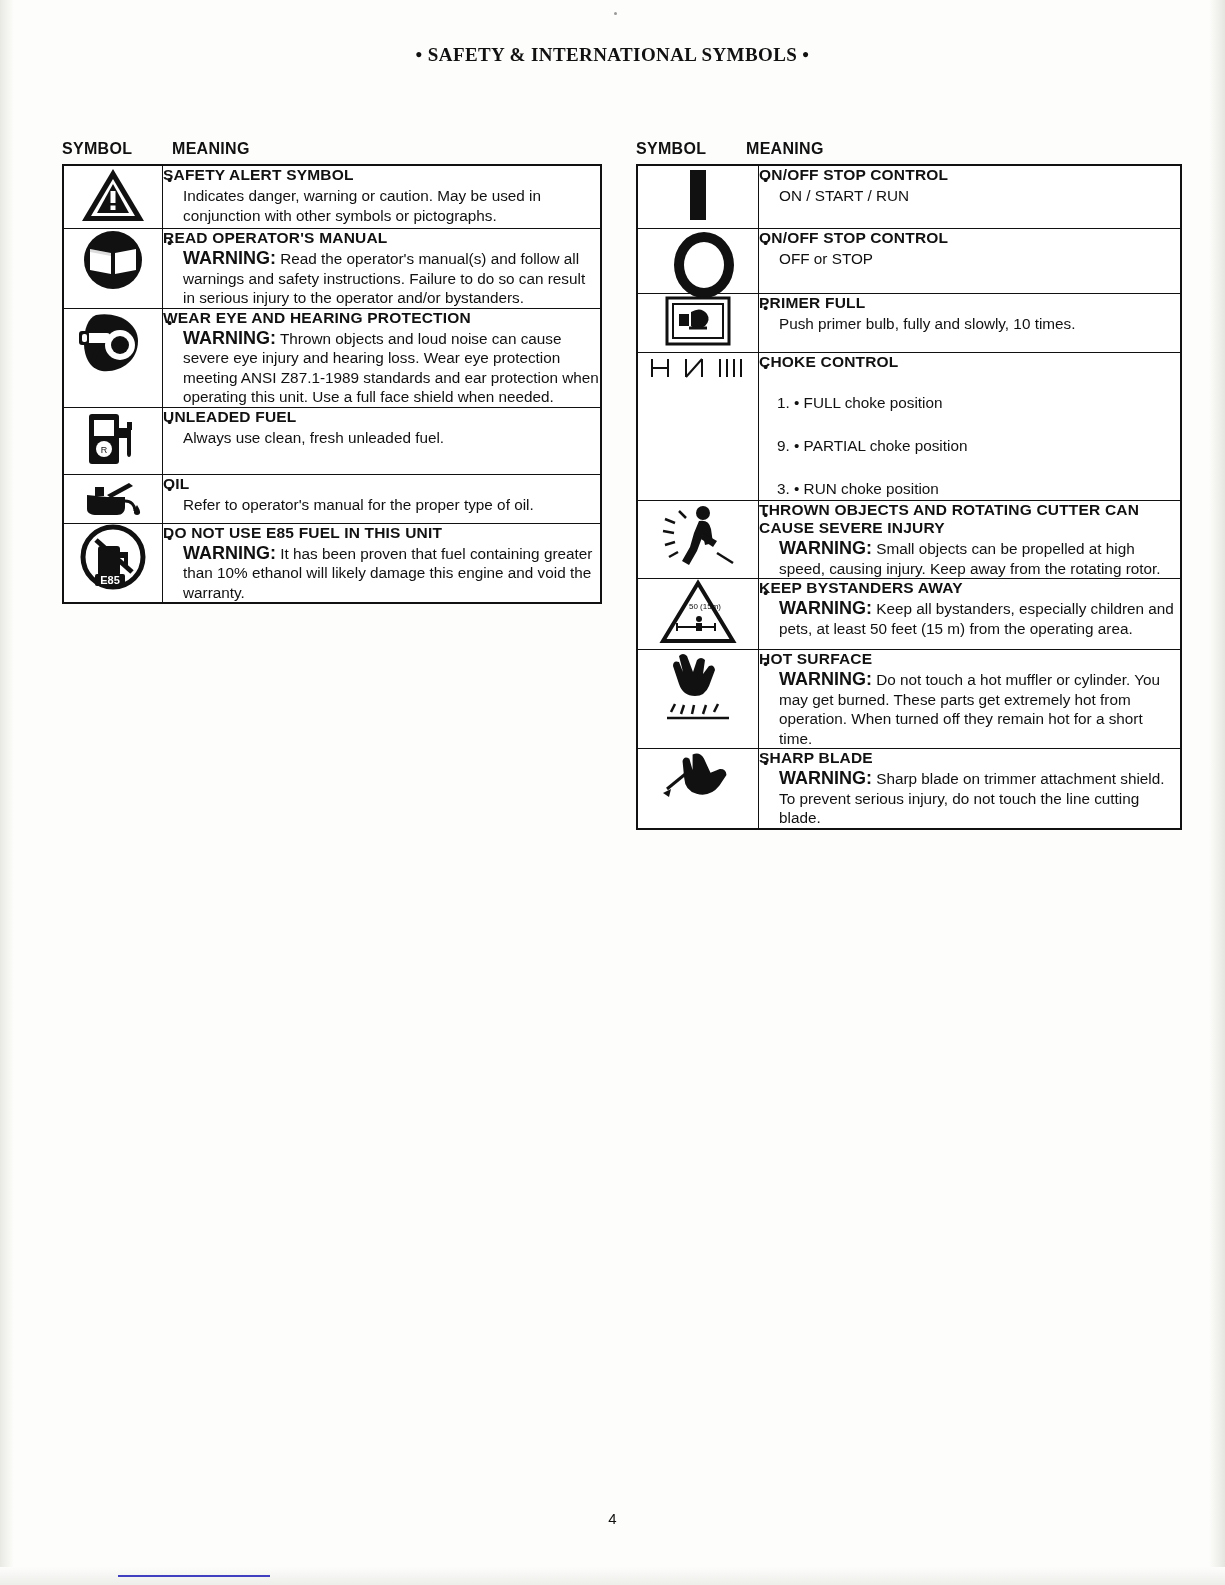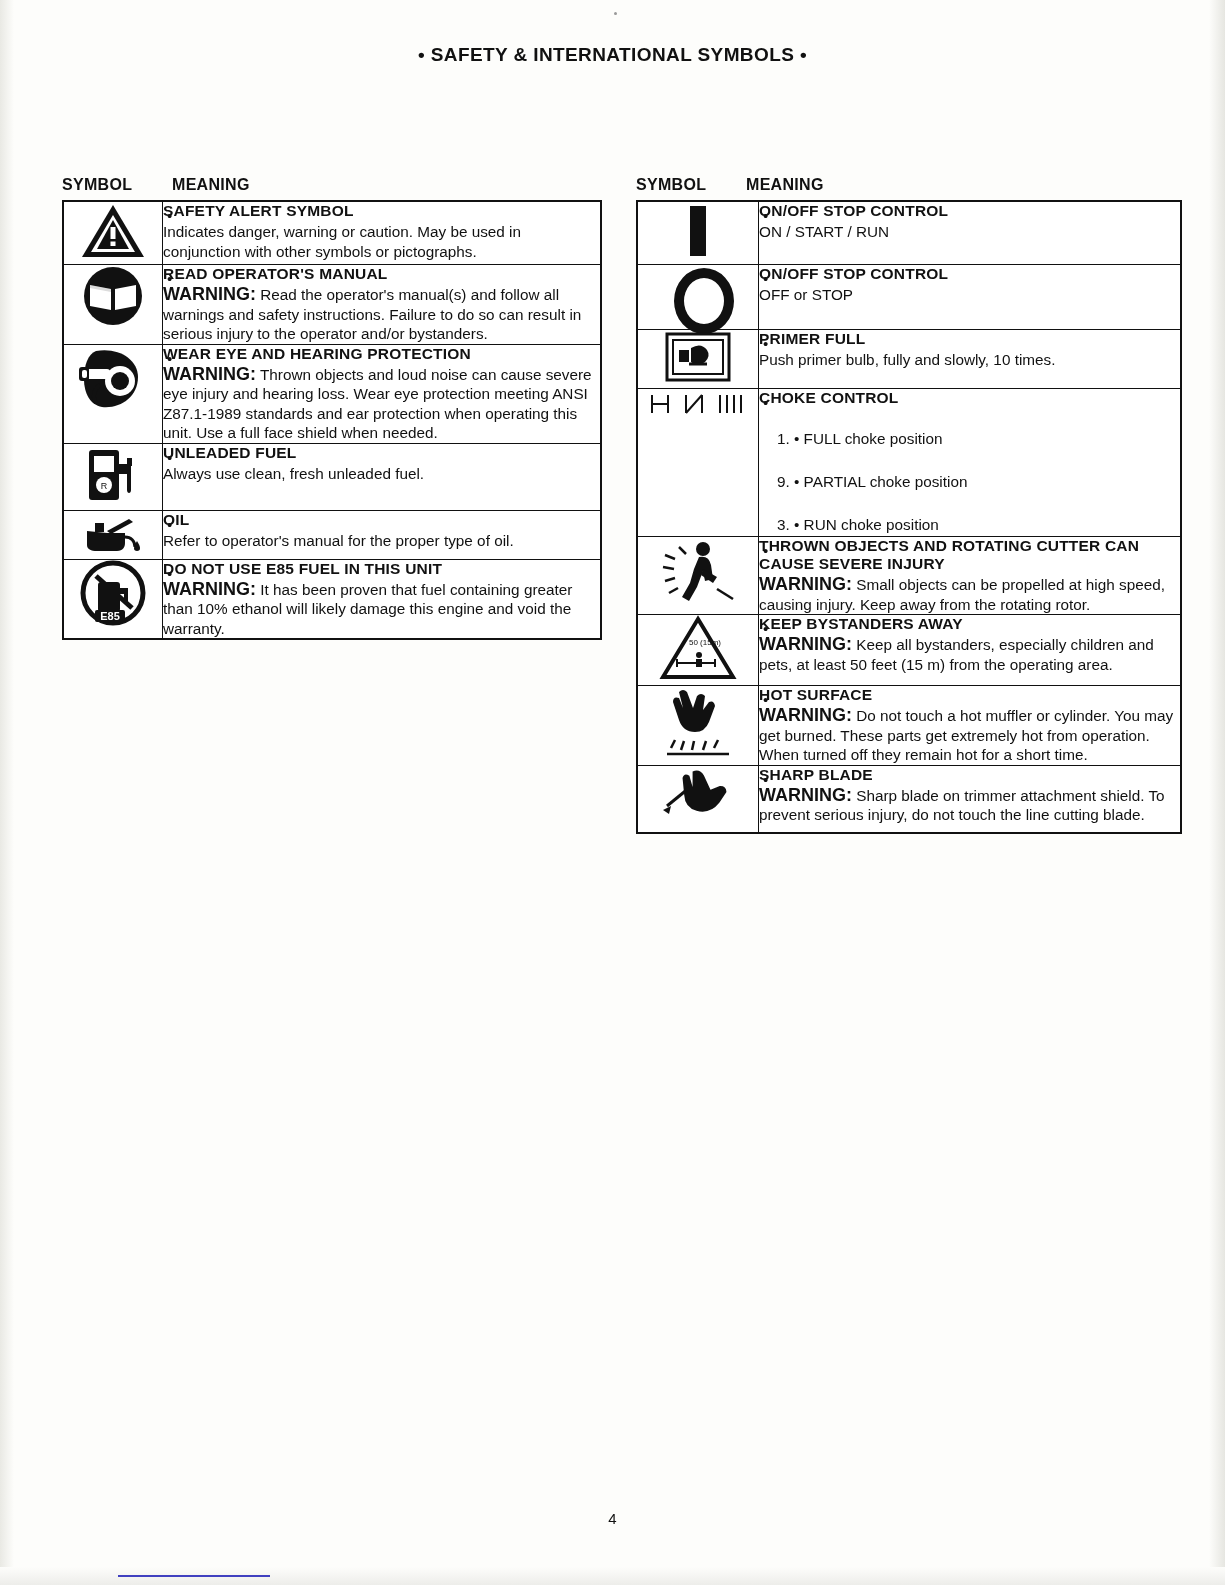--- a/index.html
+++ b/index.html
@@ -38,20 +38,21 @@
 
   .doc-title {
     position: absolute;
     top: 44px;
     left: 0;
     width: 1225px;
     text-align: center;
     font-size: 19px;
     font-weight: bold;
     letter-spacing: 0.4px;
+    font-family: Liberation Serif, serif;
   }
 
   .intro {
     position: absolute;
     top: 78px;
     left: 62px;
     width: 1102px;
     font-size: 16.5px;
     line-height: 21px;
   }
@@ -62,21 +63,20 @@
   }
   .col-left { left: 62px; width: 540px; }
   .col-right { left: 636px; width: 546px; }
 
   .col-head {
     display: flex;
     font-size: 16px;
     font-weight: bold;
     letter-spacing: 0.3px;
     margin-bottom: 6px;
-    margin-top: 36px;
   }
   .col-head .h-symbol { width: 110px; }
   .col-head .h-meaning { }
 
   table.sym {
     border-collapse: collapse;
     width: 100%;
     border: 2.2px solid #111;
     background: #fff;
   }
@@ -105,20 +105,21 @@
   .mean-title {
     font-size: 15.5px;
     font-weight: bold;
     letter-spacing: 0.2px;
     line-height: 18px;
     margin-bottom: 2px;
   }
   .mean-body {
     font-size: 15.3px;
     line-height: 19.5px;
+    margin-left: 20px;
   }
   .warn {
     font-weight: bold;
     font-size: 18px;
   }
   .ol-line {
     font-size: 15.3px;
     line-height: 23px;
     padding-left: 18px;
     margin-top: 20px;

